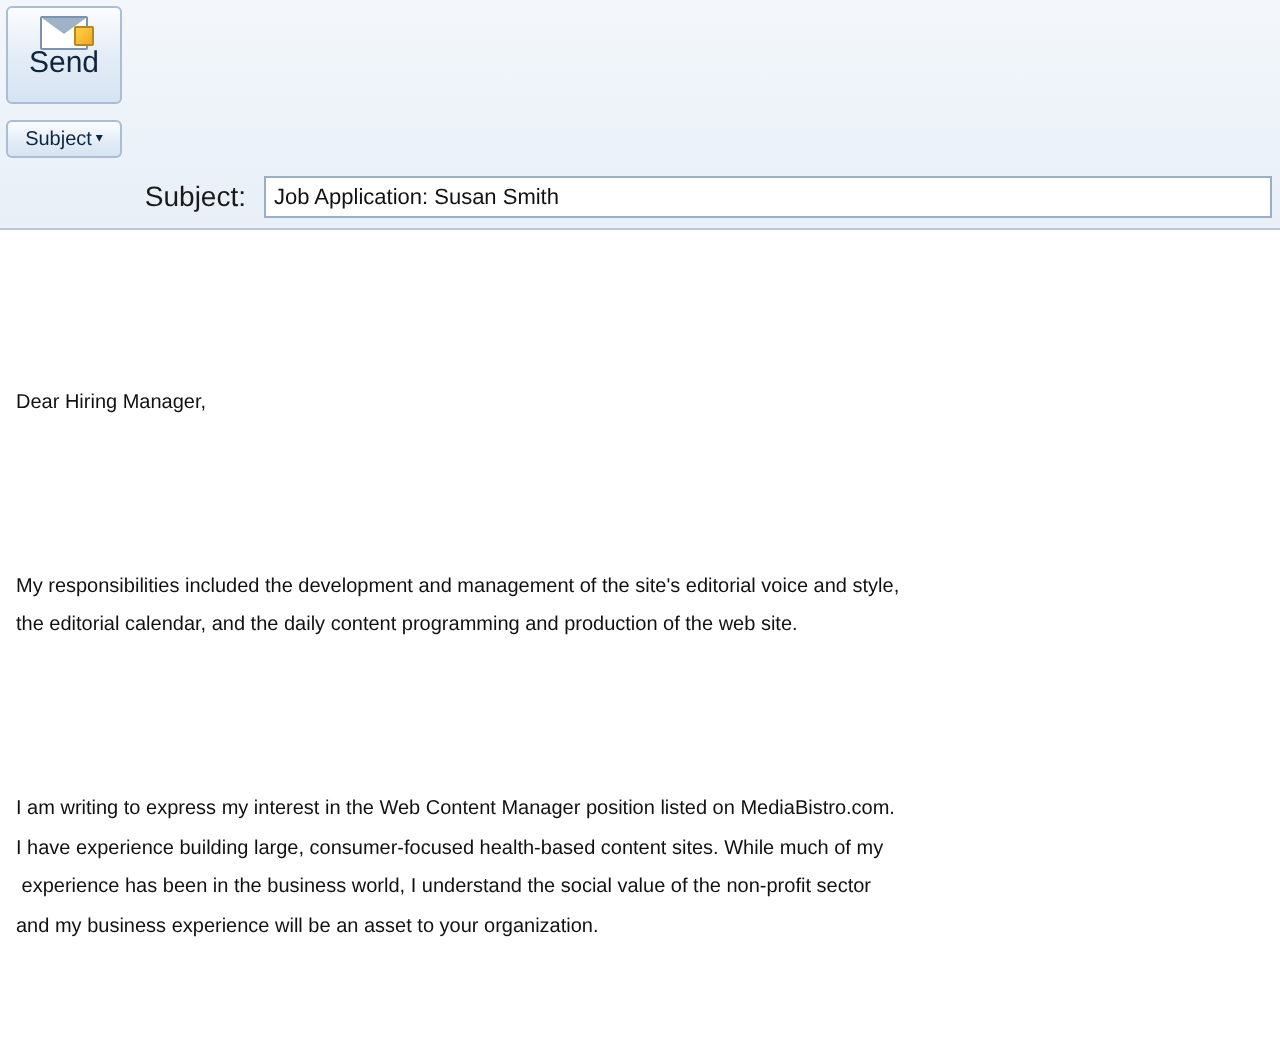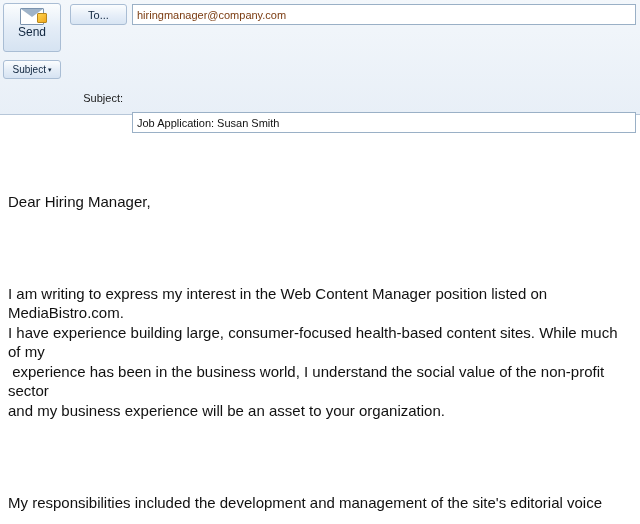--- a/index.html
+++ b/index.html
@@ -70,21 +70,21 @@
     position: absolute;
     right: -4px;
     top: 4px;
     width: 8px;
     height: 8px;
     background: linear-gradient(135deg, #ffd34d 0%, #f0a81e 100%);
     border: 1px solid #b8861a;
     border-radius: 1px;
   }
   .send-button .send-label {
-    font-size: 12px;
+    font-size: 15px;
     color: #10263f;
     line-height: 12px;
   }
 
   .account-button {
     position: absolute;
     left: 3px;
     top: 60px;
     width: 58px;
     height: 19px;
@@ -135,21 +135,21 @@
 
   .subject-label {
     position: absolute;
     left: 0;
     top: 0;
     width: 57px;
     height: 21px;
     line-height: 20px;
     text-align: right;
     padding-right: 4px;
-    font-size: 11px;
+    font-size: 14px;
     color: #1a1a1a;
     box-sizing: border-box;
   }
 
   .field-input {
     position: absolute;
     left: 62px;
     right: 2px;
     top: 0;
     height: 21px;
@@ -157,28 +157,27 @@
     background: #ffffff;
     font-family: "Liberation Sans", sans-serif;
     font-size: 11px;
     color: #7a3b10;
     padding: 0 4px;
     box-sizing: border-box;
     outline: none;
   }
   .field-input.subject-input {
     color: #111111;
-    margin-top: 24px;
   }
   .field-input::placeholder { color: #aaaaaa; }
 
   
   .mail-body {
     padding: 18px 10px 0 8px;
-    font-size: 15px;
+    font-size: 10px;
     line-height: 19.5px;
     color: #111111;
     height: 400px;
     box-sizing: border-box;
     overflow: hidden;
     white-space: pre-wrap;
   }
   .mail-body p {
     margin: 0 0 14px 0;
   }
@@ -194,46 +193,42 @@
       <div class="env"></div>
       <div class="send-label">Send</div>
     </div>
 
     <div class="account-button">
       <span>Subject</span><span class="caret">▾</span>
     </div>
 
   </div>
 
-  <div class="field-row row-to">
-    <div class="field-button">To...</div>
-    <input class="field-input" type="text" value="hiringmanager@company.com" style="">
-  </div>
 
 
 
   <div class="field-row row-subj">
     <div class="subject-label">Subject:</div>
     <input class="field-input subject-input" type="text" value="Job Application: Susan Smith" style="">
   </div>
 
 </div>
 
 <div class="mail-body">
 
   <p>Dear Hiring Manager,</p>
 
+  <p>My responsibilities included the development and management of the site's editorial voice and style,
+the editorial calendar, and the daily content programming and production of the web site.</p>
+
   <p>I am writing to express my interest in the Web Content Manager position listed on MediaBistro.com.
 I have experience building large, consumer-focused health-based content sites. While much of my
  experience has been in the business world, I understand the social value of the non-profit sector
 and my business experience will be an asset to your organization.</p>
 
-  <p>My responsibilities included the development and management of the site's editorial voice and style,
-the editorial calendar, and the daily content programming and production of the web site.</p>
-
   
 
   
 
   
 
   
 
   
   

